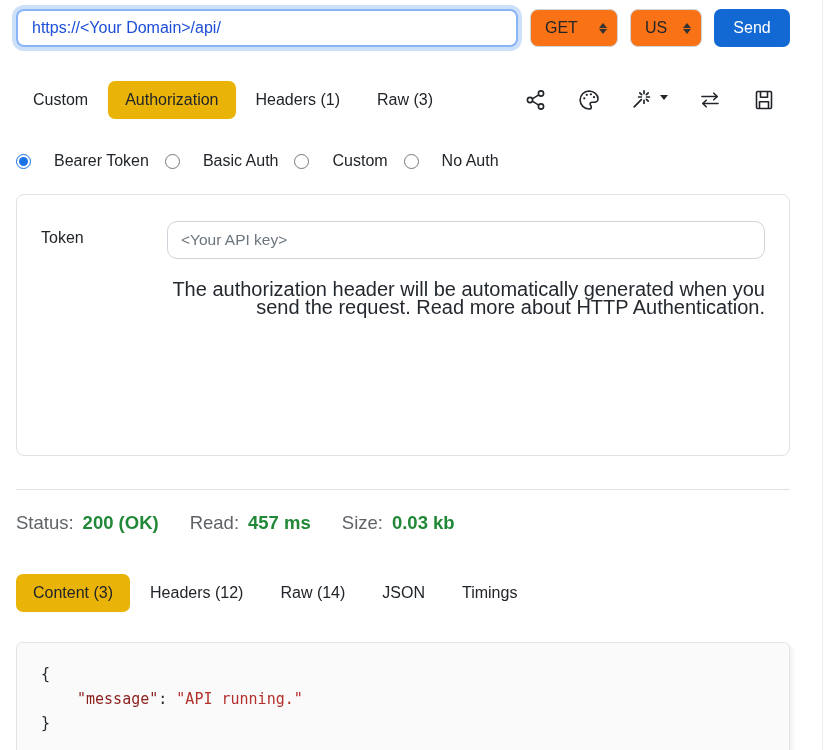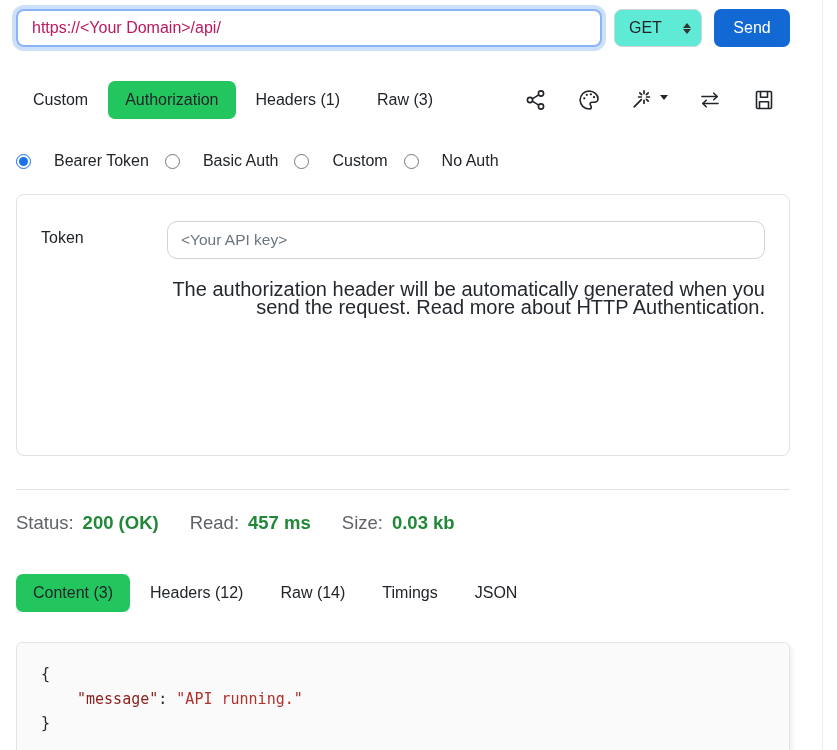--- a/index.html
+++ b/index.html
@@ -7,27 +7,27 @@
   body {
     width:837px; height:750px; overflow:hidden;
     font-family:"Liberation Sans","DejaVu Sans",sans-serif;
     color:#212529;
   }
   .page { position:relative; width:823px; height:750px; border-right:1px solid #ececec; overflow:hidden; }
 
   
   .url-row { display:flex; align-items:center; gap:12px; margin:9px 0 0 16px; width:774px; }
   .url-input {
-    flex:1; height:38px; font-size:16px; color:#be185d; padding:0 14px;
+    flex:1; height:38px; font-size:16px; color:#1d4ed8; padding:0 14px;
     border:2px solid #8ab4f8; border-radius:8px; outline:none;
     box-shadow:0 0 0 4px rgba(26,115,232,.22);
     font-family:"Liberation Sans","DejaVu Sans",sans-serif;
   }
   .select {
-    height:38px; border:1px solid #ced4da; border-radius:8px; background:#5eead4;
+    height:38px; border:1px solid #ced4da; border-radius:8px; background:#f97316;
     display:flex; align-items:center; justify-content:space-between;
     padding:0 10px 0 14px; font-size:16px; cursor:pointer;
   }
   .select.method { width:88px; }
   .select.region { width:72px; }
   .updown { display:flex; flex-direction:column; align-items:center; gap:1px; margin-left:8px; }
   .updown i { width:0; height:0; border-left:4px solid transparent; border-right:4px solid transparent; display:block; }
   .updown .up { border-bottom:5px solid #333; }
   .updown .down { border-top:5px solid #333; }
   .send-btn {
@@ -36,21 +36,21 @@
     font-family:"Liberation Sans","DejaVu Sans",sans-serif;
   }
 
   
   .tabs-row { display:flex; align-items:center; margin:34px 0 0 16px; width:774px; }
   .tabs { display:flex; gap:3px; }
   .tab {
     padding:10px 17px; font-size:16px; border-radius:7px; cursor:pointer;
     color:#212529; background:transparent; white-space:nowrap;
   }
-  .tab.active { background:#22c55e; }
+  .tab.active { background:#eab308; }
   .toolbar { margin-left:auto; display:flex; align-items:center; gap:29px; padding-right:14px; }
   .icon-btn { display:inline-flex; align-items:center; cursor:pointer; }
   .icon-btn svg { display:block; }
   .caret { width:0; height:0; border-left:4.5px solid transparent; border-right:4.5px solid transparent; border-top:5.5px solid #212529; margin-left:6px; margin-top:-6px; }
 
   
   .auth-row { display:flex; align-items:center; gap:16px; margin:33px 0 0 16px; font-size:16px; }
   .auth-opt { display:flex; align-items:center; gap:23px; cursor:pointer; }
   .auth-opt input { width:15px; height:15px; accent-color:#1a73e8; margin:0; }
 
@@ -92,20 +92,27 @@
 </style>
 </head>
 <body>
 
 <div class="page">
 
   <div class="url-row">
     <input class="url-input" type="text" value="https://&lt;Your Domain&gt;/api/" style="">
     <div class="select method">
       <span>GET</span>
+      <span class="updown">
+          <i class="up"></i>
+          <i class="down"></i>
+        </span>
+    </div>
+    <div class="select region">
+      <span>US</span>
       <span class="updown">
           <i class="up"></i>
           <i class="down"></i>
         </span>
     </div>
     <button class="send-btn">Send</button>
   </div>
 
   <div class="tabs-row">
     <div class="tabs">
@@ -205,19 +212,19 @@
     <div class="status-group">
       <span class="status-label">Size:</span>
       <span class="status-value">0.03 kb</span>
     </div>
   </div>
 
   <div class="resp-tabs">
     <div class="tab active">Content (3)</div>
     <div class="tab">Headers (12)</div>
     <div class="tab">Raw (14)</div>
+    <div class="tab">JSON</div>
     <div class="tab">Timings</div>
-    <div class="tab">JSON</div>
   </div>
 
   <pre class="code-block"><span class="code-line">{</span><span class="code-line indent"><span class="json-key">"message"</span><span>: </span><span class="json-str">"API running."</span></span><span class="code-line">}</span></pre>
 
 </div>
 
 </body></html>

